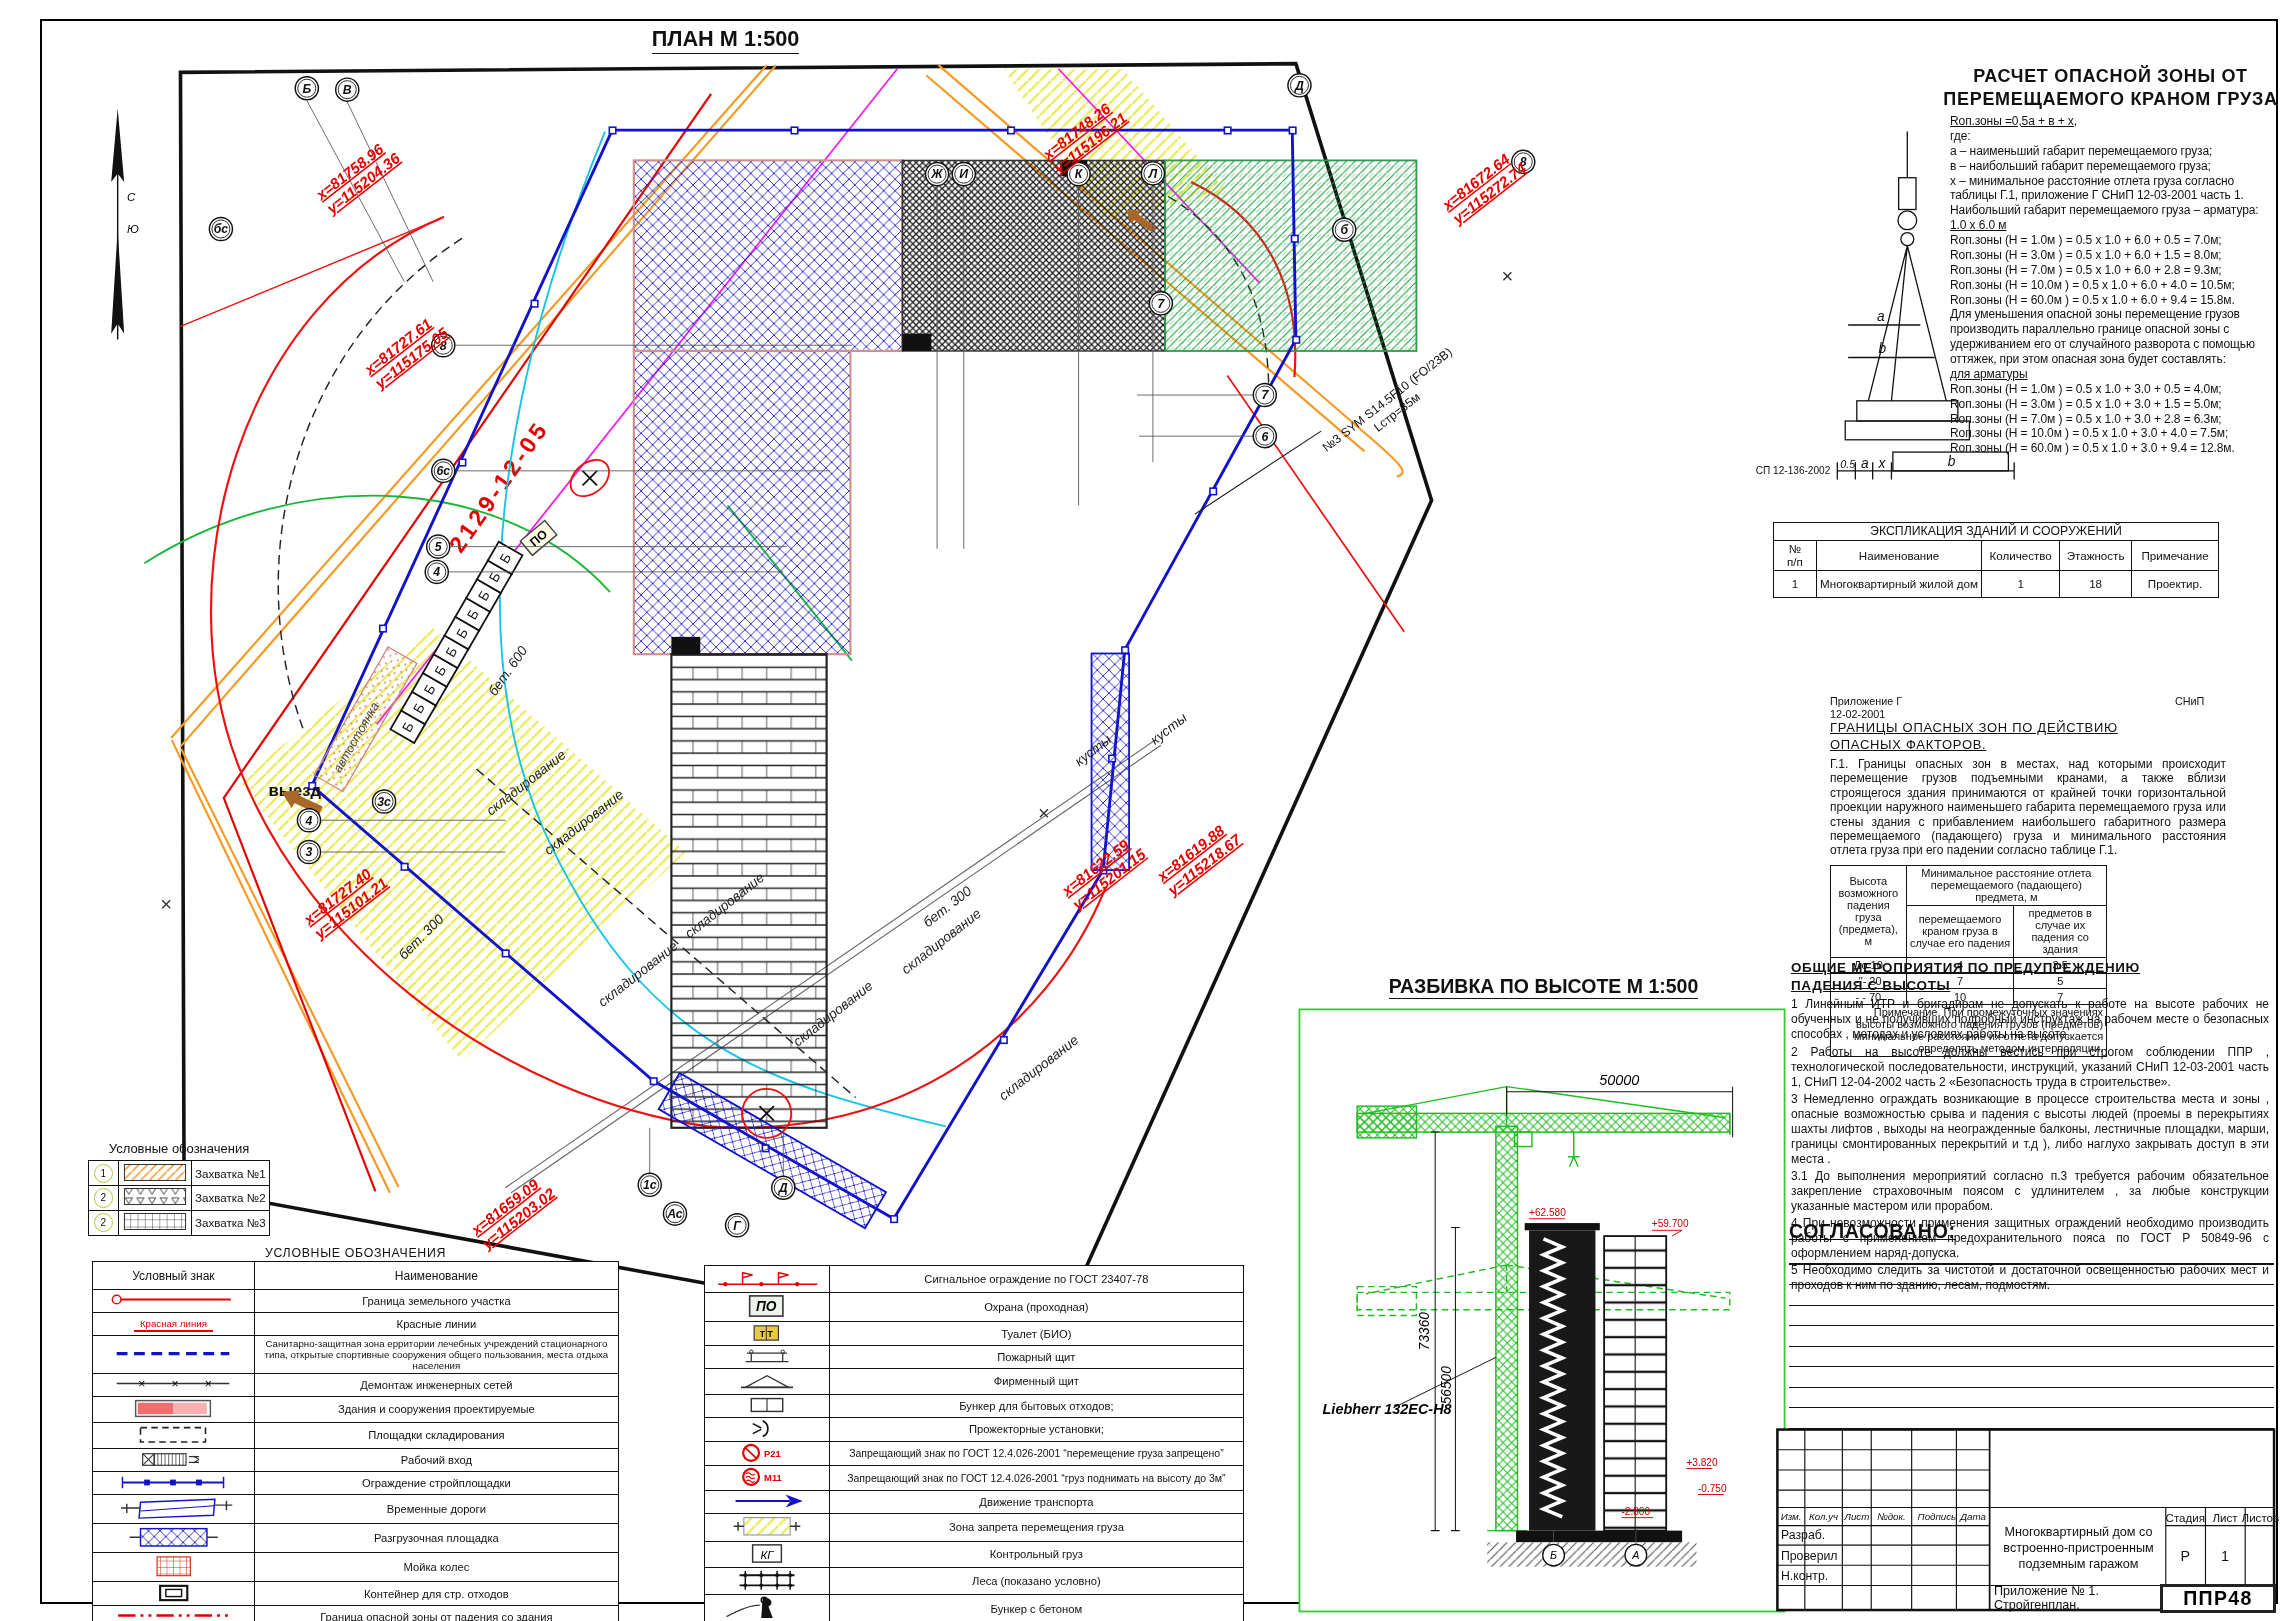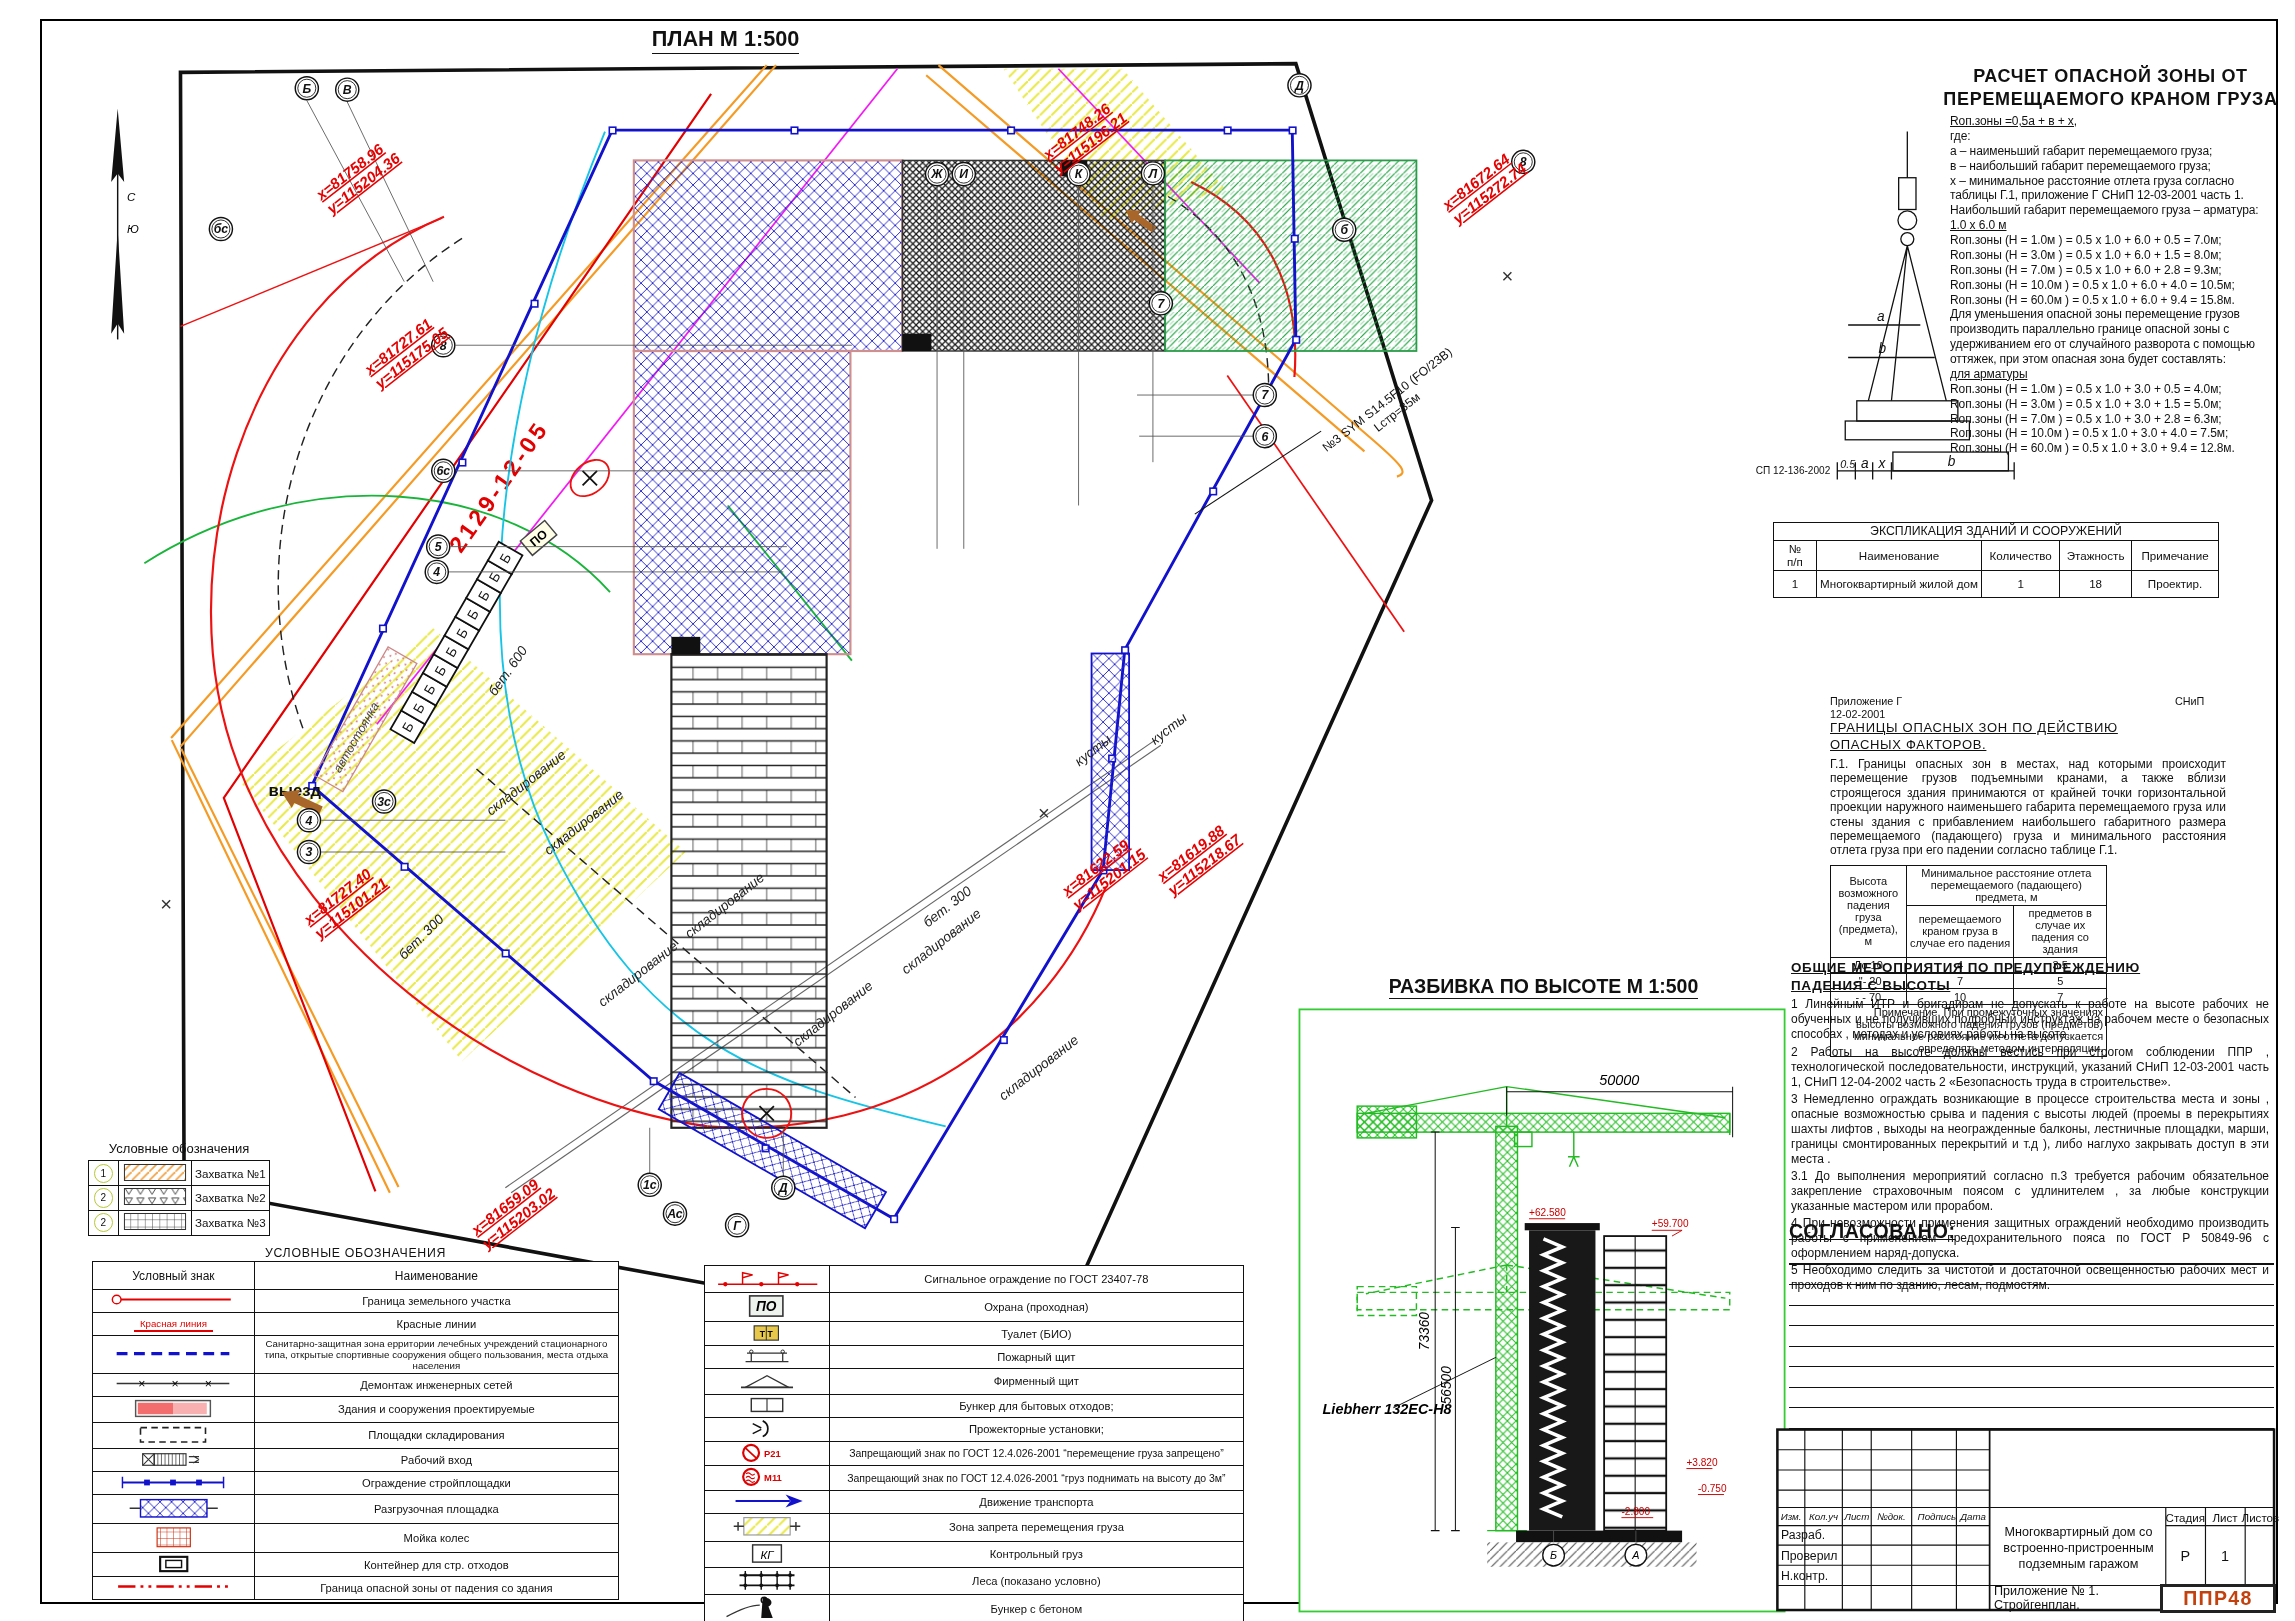--- a/index.html
+++ b/index.html
@@ -49,21 +49,21 @@
   .leg-right td.sym{width:121px;}
   .leg th{border:1.8px solid #111;font-weight:normal;font-size:12px;}
   .sym-redline{display:inline-block;border-bottom:2.2px solid #e30000;color:#e30000;font-size:9.7px;padding:0 5.8px 0.7px 5.8px;}
   
   .elev-title{left:1300px;top:975px;width:487px;text-align:center;font-size:19.5px;font-weight:bold;}
   .elev-title span{border-bottom:1.8px solid #111;padding-bottom:1.4px;}
   
   .stamp-proj{left:1994px;top:1513px;width:169px;height:72px;display:flex;align-items:center;justify-content:center;text-align:center;font-size:12.6px;line-height:1.25;}
   .stamp-app{left:1994px;top:1587px;width:169px;height:21.7px;display:flex;align-items:center;justify-content:center;font-size:12.6px;}
   .logo{left:2160px;top:1584px;width:110px;height:23px;border:3.6px solid #222;display:flex;align-items:center;justify-content:center;
-        font-size:19.5px;font-weight:bold;color:#c2410c;letter-spacing:1.4px;background:#fff;}
+        font-size:19.5px;font-weight:bold;color:#000000;letter-spacing:1.4px;background:#fff;}
 </style>
 </head>
 <body>
 
 <div id="sheet">
   <div class="border-outer"></div>
 
   <svg width="2295" height="1621" viewBox="0 0 3179 2245" style="position:absolute;left:0;top:0;">
     <defs>
       <pattern id="pxblue" width="16" height="16" patternUnits="userSpaceOnUse">
@@ -827,20 +827,29 @@
             <td class="sym"><svg width="130" height="19" viewBox="0 0 180 26">
                 <path d="M20 13 H160" stroke="#1212cc" stroke-width="3"></path>
                 <path d="M20 5 V21 M160 5 V21" stroke="#1212cc" stroke-width="2"></path>
                 <rect x="50" y="9" width="8" height="8" fill="#1212cc"></rect>
                 <rect x="86" y="9" width="8" height="8" fill="#1212cc"></rect>
                 <rect x="122" y="9" width="8" height="8" fill="#1212cc"></rect>
               </svg></td>
             <td>Ограждение стройплощадки</td>
           </tr>
       <tr style="height:29px;">
+            <td class="sym"><svg width="130" height="26" viewBox="0 0 180 36">
+                <path d="M45 10 L148 6 L146 28 L43 32 Z" fill="none" stroke="#1212cc" stroke-width="2"></path>
+                <path d="M45 22 L147 15" stroke="#1212cc" stroke-width="1.4"></path>
+                <path d="M18 18 H45 M148 14 H172" stroke="#333" stroke-width="2"></path>
+                <path d="M26 12 V25 M164 8 V21" stroke="#333" stroke-width="2"></path>
+              </svg></td>
+            <td>Временные дороги</td>
+          </tr>
+      <tr style="height:29px;">
             <td class="sym"><svg width="130" height="24.6" viewBox="0 0 180 34">
                 <rect x="45" y="5" width="92" height="24" fill="url(#pxblue)" stroke="#1212cc" stroke-width="2"></rect>
                 <path d="M30 17 H45 M137 17 H152" stroke="#333" stroke-width="2"></path>
               </svg></td>
             <td>Разгрузочная площадка</td>
           </tr>
       <tr style="height:29px;">
             <td class="sym"><svg width="130" height="24.6" viewBox="0 0 180 34">
                 <rect x="68" y="4" width="46" height="26" fill="url(#pgridred)" stroke="#cc2e10" stroke-width="1.6"></rect>
               </svg></td>

